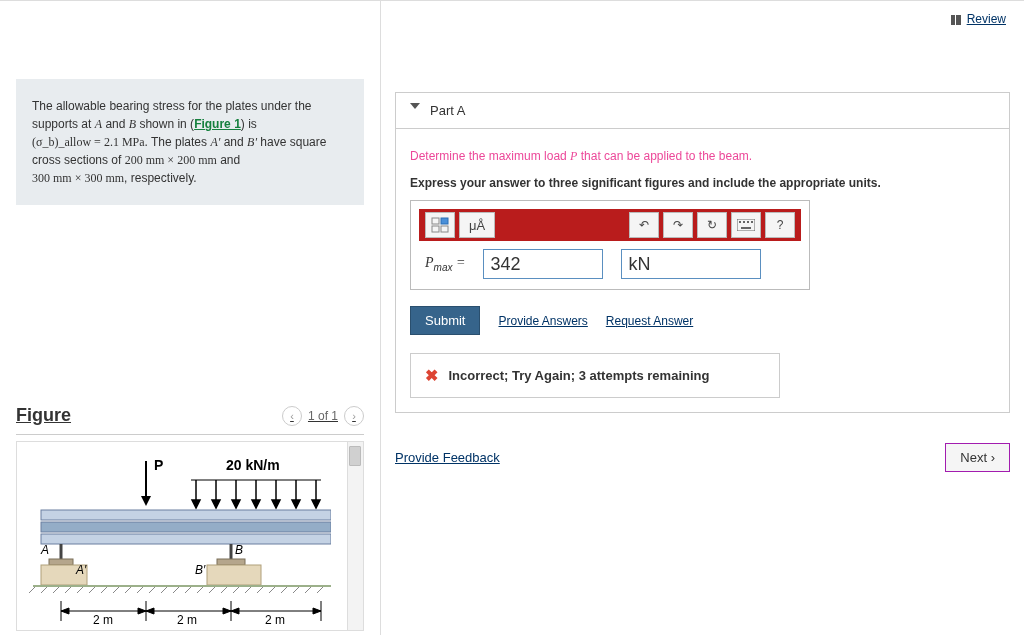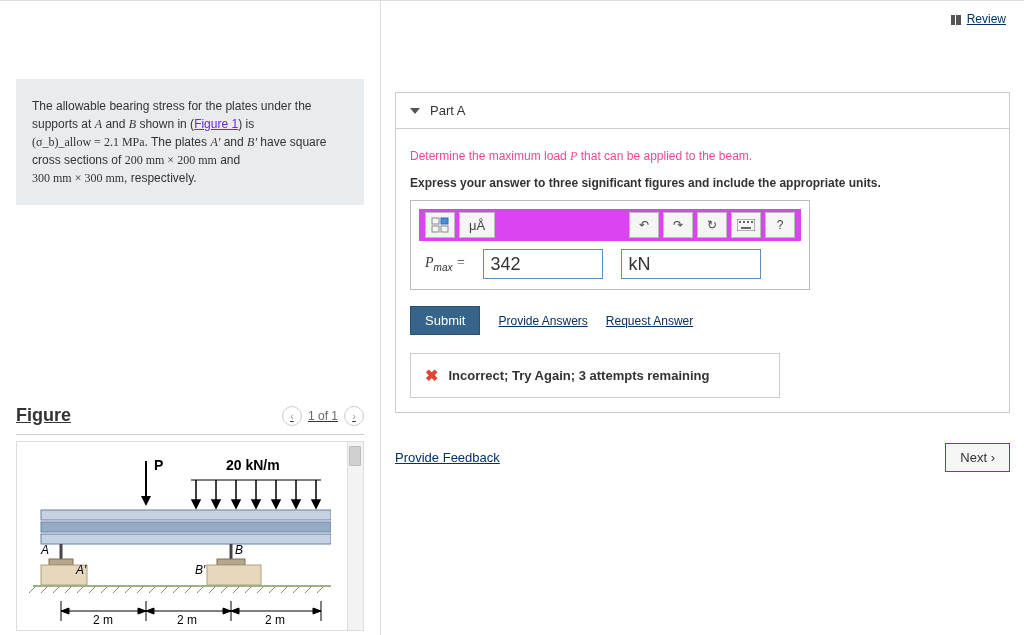--- a/index.html
+++ b/index.html
@@ -4,36 +4,36 @@
 <style>
   * { box-sizing: border-box; margin: 0; padding: 0; font-family: Arial, Helvetica, sans-serif; }
   body { background: #fff; width: 1024px; height: 635px; color: #333; font-size: 13px; }
   .container { display: flex; border-top: 1px solid #ddd; height: 100%; }
   .left-col { width: 380px; padding: 0; }
   .right-col { flex: 1; border-left: 1px solid #ddd; padding: 0; position: relative; }
   .review-bar { text-align: right; padding: 10px 18px; }
   .review-link { color: #036; text-decoration: underline; font-size: 12px; }
   .review-icon { display: inline-block; width: 10px; height: 10px; background: linear-gradient(to right, #555 45%, transparent 45%, transparent 55%, #555 55%); vertical-align: middle; margin-right: 2px;}
   .problem-box { background: #e8ecef; padding: 18px 16px; margin: 78px 16px 0 16px; font-size: 12px; line-height: 1.5; color: #333;}
-  .problem-box a { color: #6d28d9; text-decoration: underline;}
+  .problem-box a { color: #15803d; text-decoration: underline; font-weight: bold;}
   .fig-header { display: flex; align-items: center; justify-content: space-between; padding: 0 16px; margin-top: 200px; text-decoration: underline;}
   .fig-title { font-size: 18px; font-weight: bold; color: #333;}
   .fig-nav { display: flex; align-items: center; gap: 6px; font-size: 12px; color: #666;}
   .nav-btn { width: 20px; height: 20px; border: 1px solid #ccc; border-radius: 50%; display: flex; align-items:center; justify-content:center; color:#999; cursor:pointer; font-size:11px;}
   .fig-hr { border: none; border-top: 1px solid #ccc; margin: 8px 16px 0 16px;}
   .figure-area { margin: 6px 16px 0 16px; border: 1px solid #ddd; padding: 4px; height: 190px; position: relative; overflow: hidden; }
   .fig-scroll { position:absolute; right:0; top:0; bottom:0; width:16px; background:#f3f3f3; border-left:1px solid #ddd;}
   .fig-thumb { position:absolute; right:2px; top:4px; width:12px; height:20px; background:#d0d0d0; border:1px solid #bbb; border-radius:1px;}
-  .part-header { border: 1px solid #ccc; border-bottom: none; background: #fff; padding: 10px 14px; margin: 56px 14px 0 14px; font-size: 13px; display:flex; align-items:center; gap:10px;}
+  .part-header { border: 1px solid #ccc; border-bottom: none; background: #fff; padding: 10px 14px; margin: 56px 14px 0 14px; font-size: 13px; display:flex; align-items:flex-start; gap:10px;}
   .part-body { border: 1px solid #ccc; padding: 20px 14px 14px 14px; margin: 0 14px; }
   .tri-down { display:inline-block; width:0; height:0; border-left:5px solid transparent; border-right:5px solid transparent; border-top:6px solid #555;}
   .question-text { font-size: 12px; margin-bottom: 12px; color:#ec4899;}
   .bold-line { font-weight: bold; font-size: 12px; margin-bottom: 10px;}
   .input-panel { border: 1px solid #bbb; background: #fff; padding: 8px; width: 400px; }
-  .toolbar { background: #d946ef; height: 32px; display:flex; align-items:center; justify-content:center; gap:4px; margin-bottom: 8px; padding:0 6px;}
+  .toolbar { background: #b91c1c; height: 32px; display:flex; align-items:center; justify-content:center; gap:4px; margin-bottom: 8px; padding:0 6px;}
   .tool-btn { width: 30px; height: 26px; border:1px solid #bbb; background:#f5f5f5; display:flex; align-items:center; justify-content:center; font-size:12px; color:#444; cursor:pointer;}
   .tool-btn.wide { width:36px;}
   .answer-row { display:flex; align-items:center; gap:6px; padding: 0 6px 2px 6px;}
   .pmax-label { font-style: italic; font-family: 'Times New Roman', serif; font-size: 14px;}
   .val-input, .unit-input { border:1px solid #5a8fc0; height:30px; font-size:18px; padding:0 6px; color:#333;margin-left:12px;}
   .val-input { width: 120px;}
   .unit-input { width: 140px; padding-left: 6px;}
   .submit-row { margin-top: 16px; display:flex; align-items:center; gap:18px;}
   .submit-btn { background:#36648b; color:#fff; border:1px solid #2a4f6e; padding:6px 14px; font-size:13px; cursor:pointer;}
   .link-small { font-size:12px; color:#036; text-decoration:underline; cursor:pointer;}

